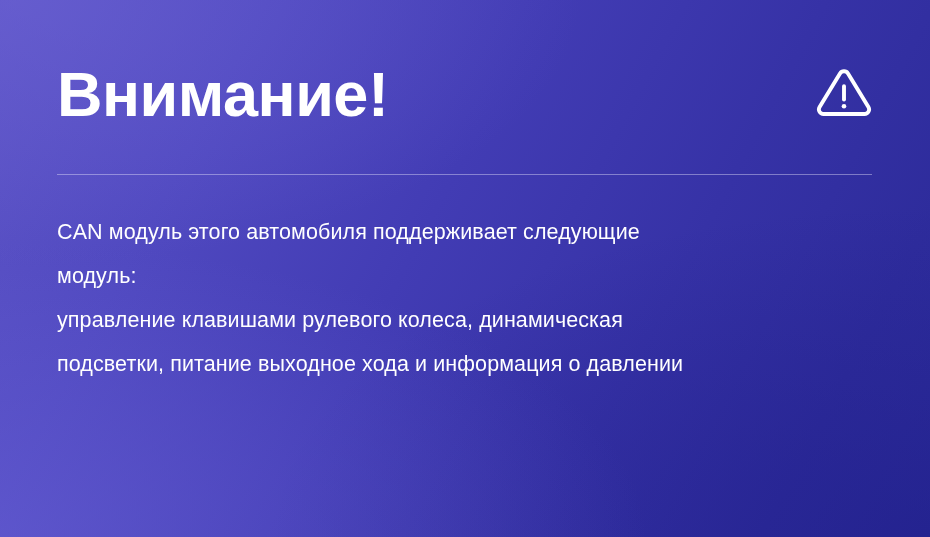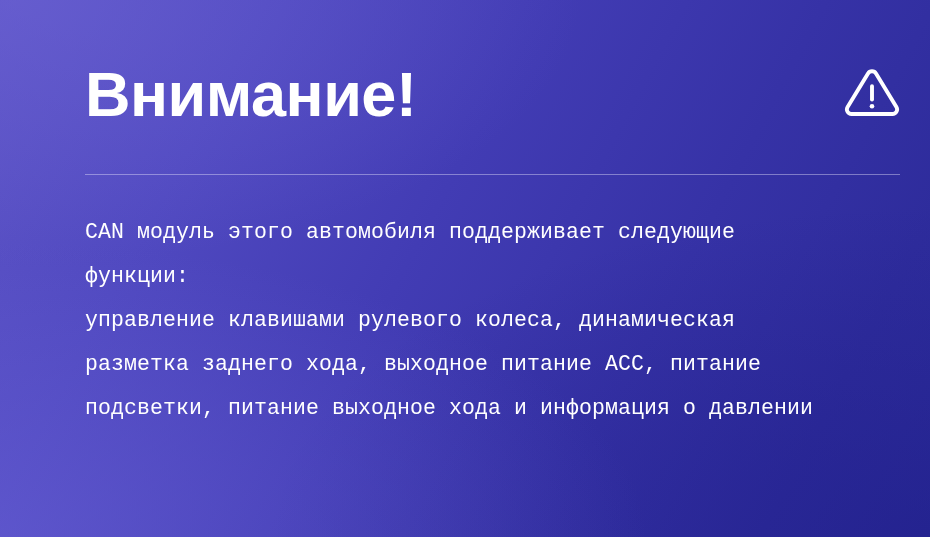--- a/index.html
+++ b/index.html
@@ -15,21 +15,20 @@
     height:537px;
     overflow:hidden;
     background:
       linear-gradient(118deg,
         #5d54c6 0%,
         #5049c0 22%,
         #423cb4 45%,
         #3632a6 68%,
         #2e2c9c 86%,
         #2a2a98 100%);
-    padding-left: 28px;
   }
   #notice-banner::after {
     content:"";
     position:absolute; inset:0;
     background:
       radial-gradient(120% 95% at 0% 100%, rgba(104,96,214,0.55) 0%, rgba(104,96,214,0) 58%),
       radial-gradient(110% 90% at 2% 0%,  rgba(112,103,216,0.45) 0%, rgba(112,103,216,0) 55%),
       radial-gradient(115% 100% at 100% 100%, rgba(30,28,136,0.50) 0%, rgba(30,28,136,0) 62%);
     pointer-events:none;
   }
@@ -63,21 +62,20 @@
 
   .body-text {
     position:absolute;
     left:57px; top:210px;
     width:828px;
     color:#ffffff;
     font-size:21.5px;
     line-height:44px;
     font-weight:normal;
     letter-spacing:0.1px;
-    font-family:Liberation Mono, monospace;
   }
   .body-text .line { white-space:nowrap; display:block; }
 </style>
 </head>
 <body>
 
 <div id="notice-banner">
   <div class="content">
 
     <div class="header-row">
@@ -89,20 +87,19 @@
           <path d="M28 17.2 V30.6" stroke="#ffffff" stroke-width="3.9" stroke-linecap="round"></path>
           <circle cx="28" cy="37.3" r="2.3" fill="#ffffff"></circle>
         </svg>
       </span>
     </div>
 
     <div class="divider"></div>
 
     <div class="body-text">
       <span class="line">CAN модуль этого автомобиля поддерживает следующие</span>
-      <span class="line">функции:</span>
+      <span class="line">модуль:</span>
       <span class="line">управление клавишами рулевого колеса, динамическая</span>
-      <span class="line">разметка заднего хода, выходное питание ACC, питание</span>
       <span class="line">подсветки, питание выходное хода и информация о давлении</span>
     </div>
 
   </div>
 </div>
 
 </body></html>

